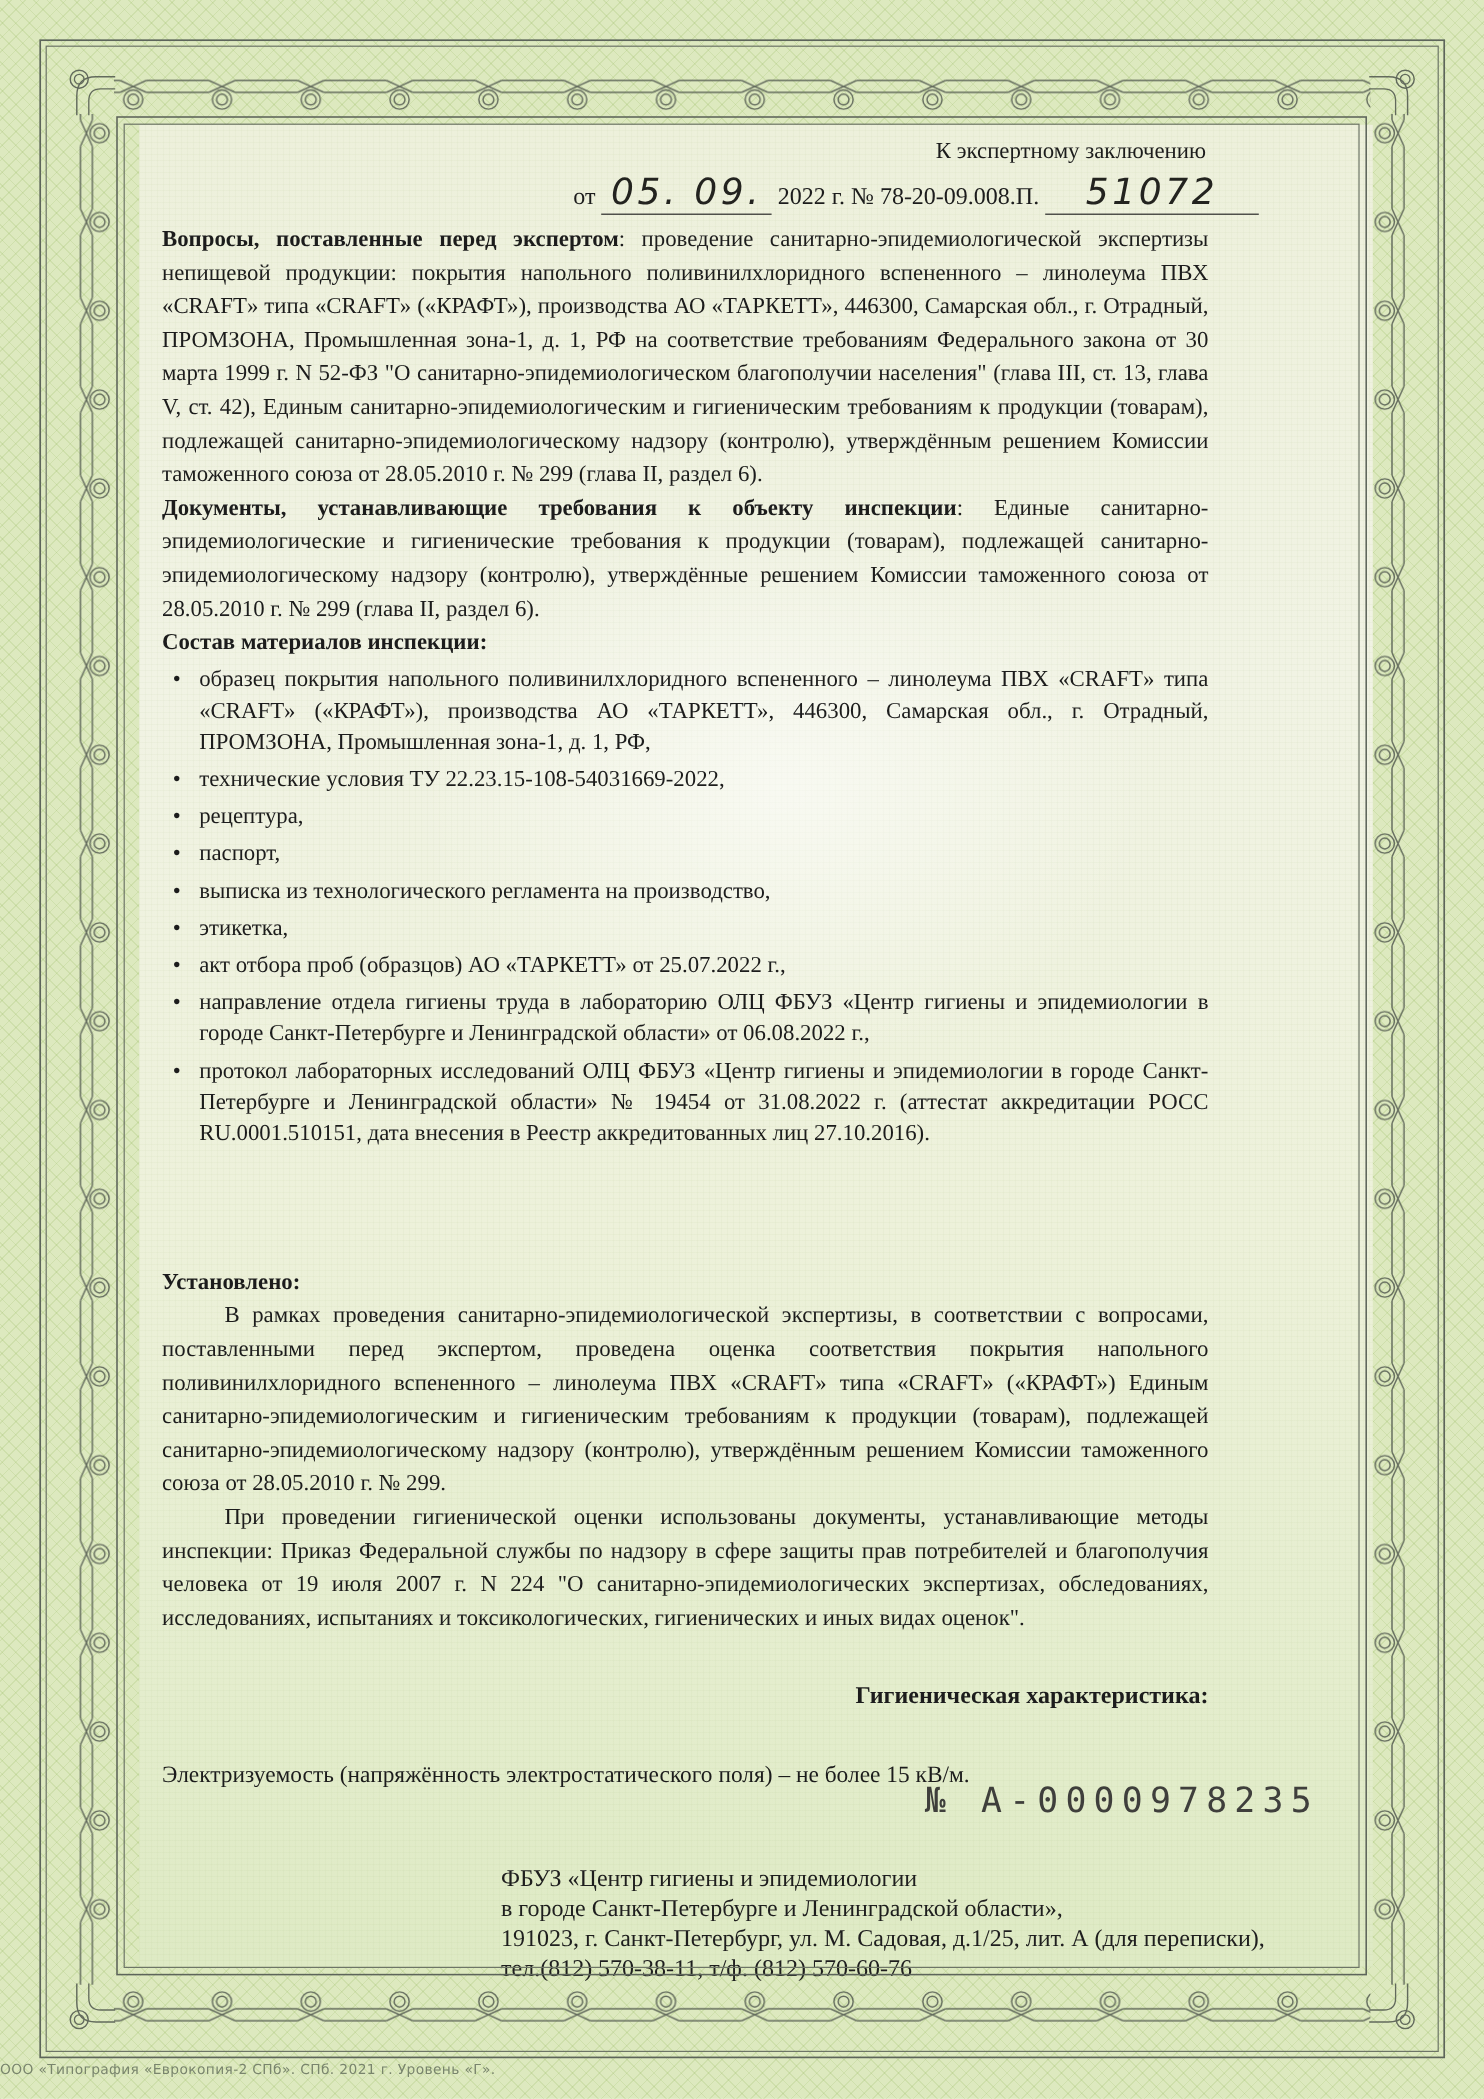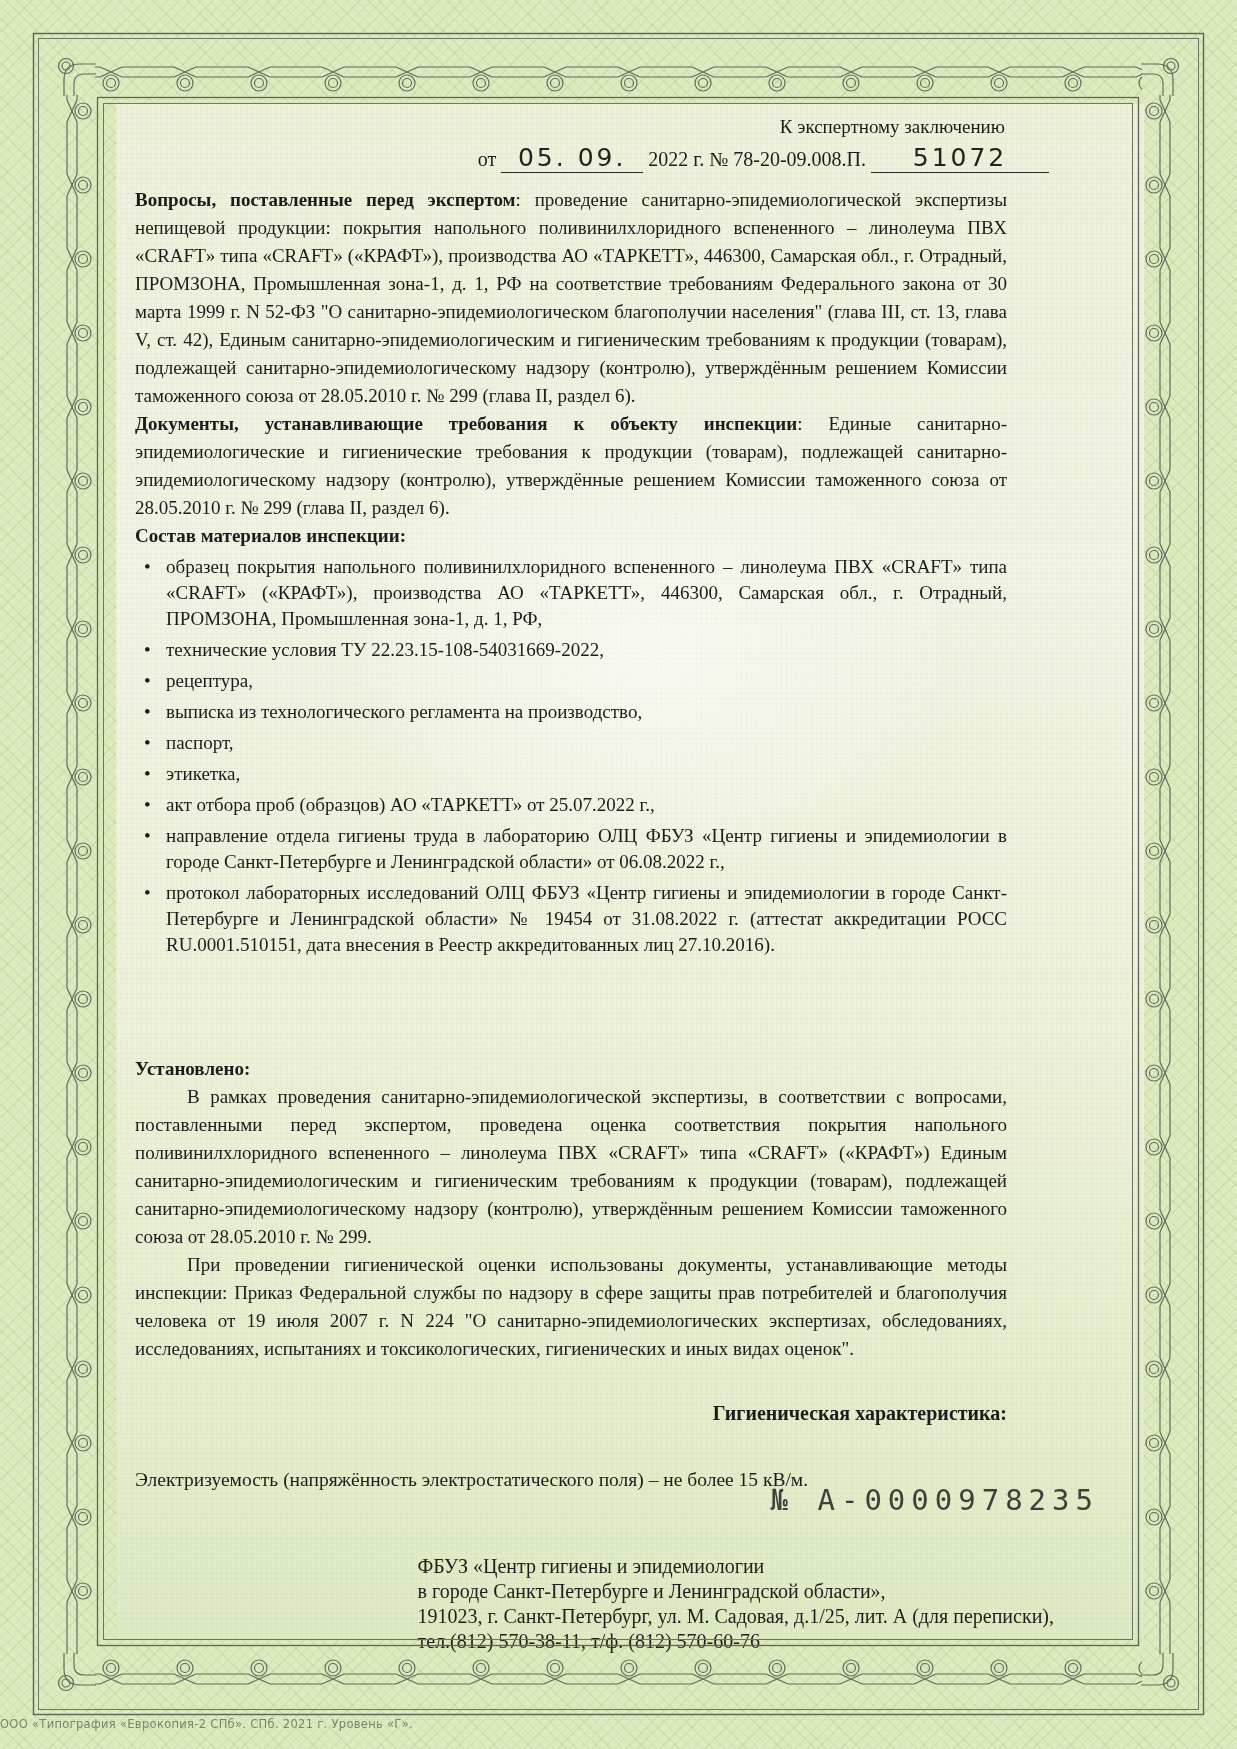--- a/index.html
+++ b/index.html
@@ -22,21 +22,21 @@
       repeating-linear-gradient(90deg, rgba(140,165,95,.05) 0 1px, rgba(0,0,0,0) 1px 5px),
       linear-gradient(180deg,#edf0db 0%, #f1f3e4 30%, #edf1da 60%, #e4edcd 85%, #deeac4 100%);
     margin-left: 12px;
   }
   .border-svg{position:absolute;left:0;top:0;pointer-events:none;}
   
   .abs{position:absolute;}
   .note{top:12px;right:139px;font-size:19px;text-align:right;}
   .fromline{top:39px;right:95px;font-size:20px;white-space:nowrap;}
   .fromline .uline{display:inline-block;border-bottom:1.6px solid #2a2a2a;text-align:center;}
-  .hw{font-family:"DejaVu Sans",sans-serif;font-size:25px;letter-spacing:3px;color:#23231f;}
+  .hw{font-family:"DejaVu Sans",sans-serif;font-style:italic;font-size:30px;letter-spacing:3px;color:#23231f;}
   .col{left:19px;width:872px;}
   .body-text{font-size:19px;line-height:28px;text-align:justify;}
   .body-text p{margin:0;}
   .lead{font-weight:bold;}
   .mat-heading{font-weight:bold;margin-top:2px;}
   ul.materials{list-style:none;margin:4px 0 0 0;padding:0;}
   ul.materials li{
     position:relative;padding-left:31px;margin-bottom:5px;
     font-size:19px;line-height:26px;text-align:justify;
   }
@@ -78,22 +78,22 @@
     </div>
 
     <div class="abs col body-text" style="top:82px;">
       <p><span class="lead">Вопросы, поставленные перед экспертом</span><span>: проведение санитарно-эпидемиологической экспертизы непищевой продукции: покрытия напольного поливинилхлоридного вспененного – линолеума ПВХ «CRAFT» типа «CRAFT»  («КРАФТ»), производства АО «ТАРКЕТТ», 446300, Самарская обл., г. Отрадный, ПРОМЗОНА, Промышленная зона-1, д. 1, РФ на соответствие требованиям Федерального закона от 30 марта 1999 г. N 52-ФЗ "О санитарно-эпидемиологическом благополучии населения" (глава III, ст. 13, глава V, ст. 42), Единым санитарно-эпидемиологическим и гигиеническим  требованиям к продукции (товарам), подлежащей санитарно-эпидемиологическому  надзору (контролю), утверждённым решением Комиссии таможенного союза от 28.05.2010 г. № 299 (глава II, раздел 6).</span></p>
       <p><span class="lead">Документы, устанавливающие требования к объекту инспекции</span><span>: Единые санитарно-эпидемиологические и гигиенические  требования к продукции (товарам), подлежащей санитарно-эпидемиологическому  надзору (контролю), утверждённые решением Комиссии таможенного союза от 28.05.2010 г. № 299 (глава II, раздел 6).</span></p>
       <p class="mat-heading">Состав материалов инспекции:</p>
       <ul class="materials">
         <li>образец покрытия напольного поливинилхлоридного вспененного – линолеума ПВХ «CRAFT» типа «CRAFT»  («КРАФТ»), производства АО «ТАРКЕТТ», 446300, Самарская обл., г. Отрадный, ПРОМЗОНА, Промышленная зона-1, д. 1, РФ,</li>
         <li>технические условия ТУ 22.23.15-108-54031669-2022,</li>
         <li>рецептура,</li>
+        <li>паспорт,</li>
         <li>выписка из технологического регламента на производство,</li>
-        <li>паспорт,</li>
         <li>этикетка,</li>
         <li>акт отбора проб (образцов) АО «ТАРКЕТТ» от 25.07.2022 г.,</li>
         <li>направление отдела гигиены труда в лабораторию ОЛЦ ФБУЗ «Центр гигиены и эпидемиологии в городе Санкт-Петербурге и Ленинградской области» от 06.08.2022 г.,</li>
         <li>протокол лабораторных исследований ОЛЦ ФБУЗ «Центр гигиены и эпидемиологии в городе Санкт-Петербурге и Ленинградской области» № 19454 от 31.08.2022 г. (аттестат аккредитации РОСС RU.0001.510151, дата внесения в Реестр аккредитованных лиц 27.10.2016).</li>
       </ul>
     </div>
 
     <div class="abs col body-text" style="top:951px;">
       <p class="est-heading">Установлено:</p>
       <p class="indent">В рамках проведения санитарно-эпидемиологической экспертизы, в соответствии с вопросами, поставленными перед экспертом, проведена оценка соответствия покрытия напольного поливинилхлоридного вспененного – линолеума ПВХ «CRAFT» типа «CRAFT» («КРАФТ») Единым санитарно-эпидемиологическим и гигиеническим  требованиям к продукции (товарам), подлежащей санитарно-эпидемиологическому  надзору (контролю), утверждённым решением Комиссии таможенного союза от 28.05.2010 г. № 299.</p>

